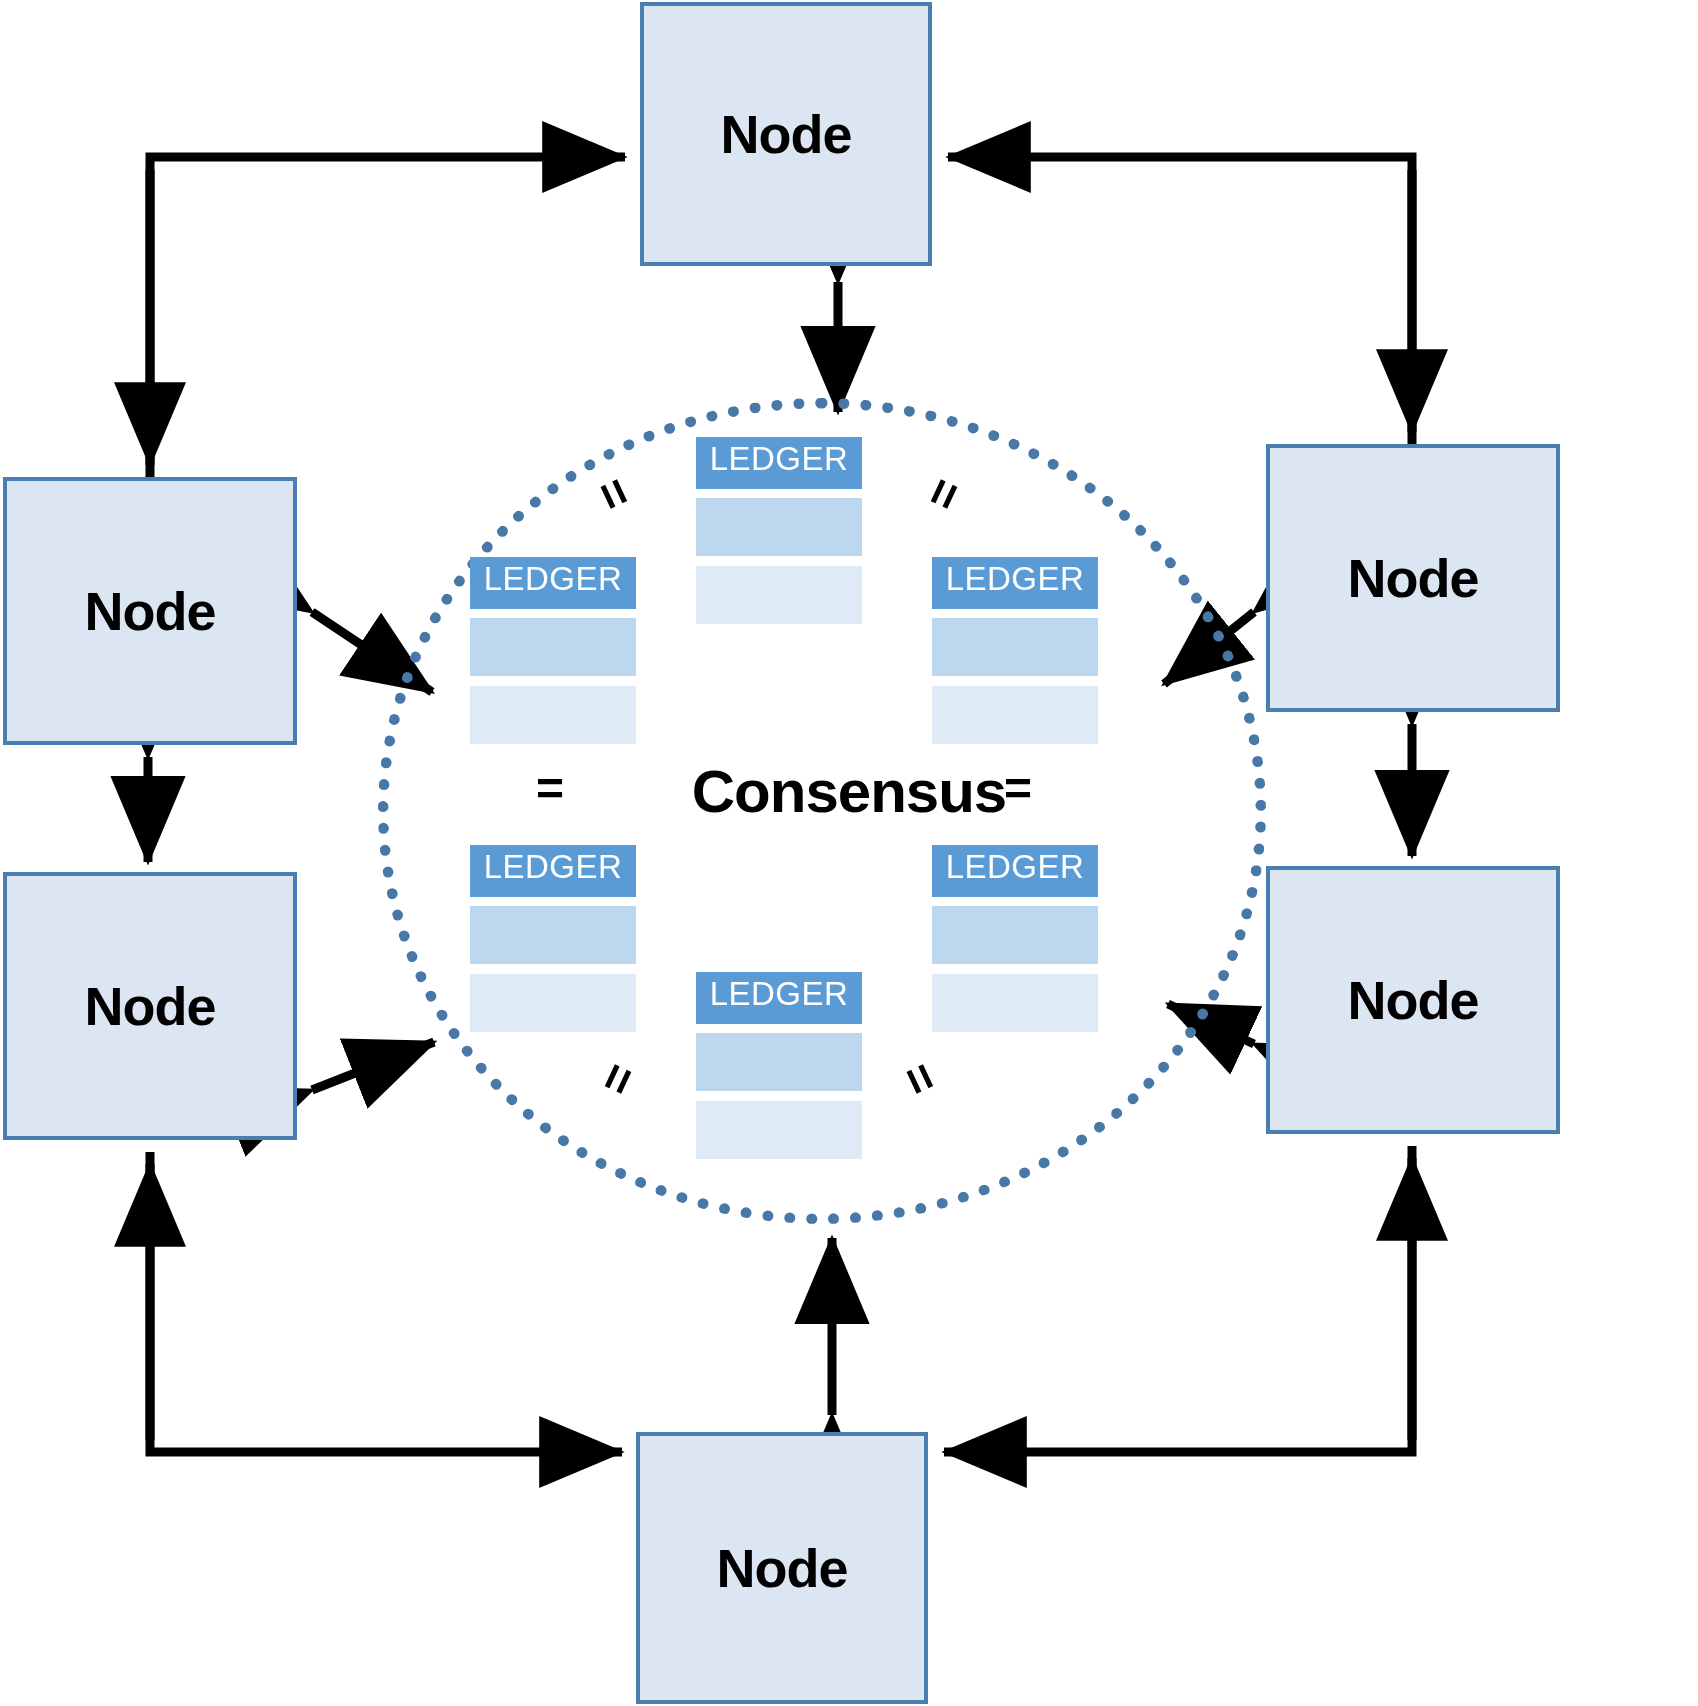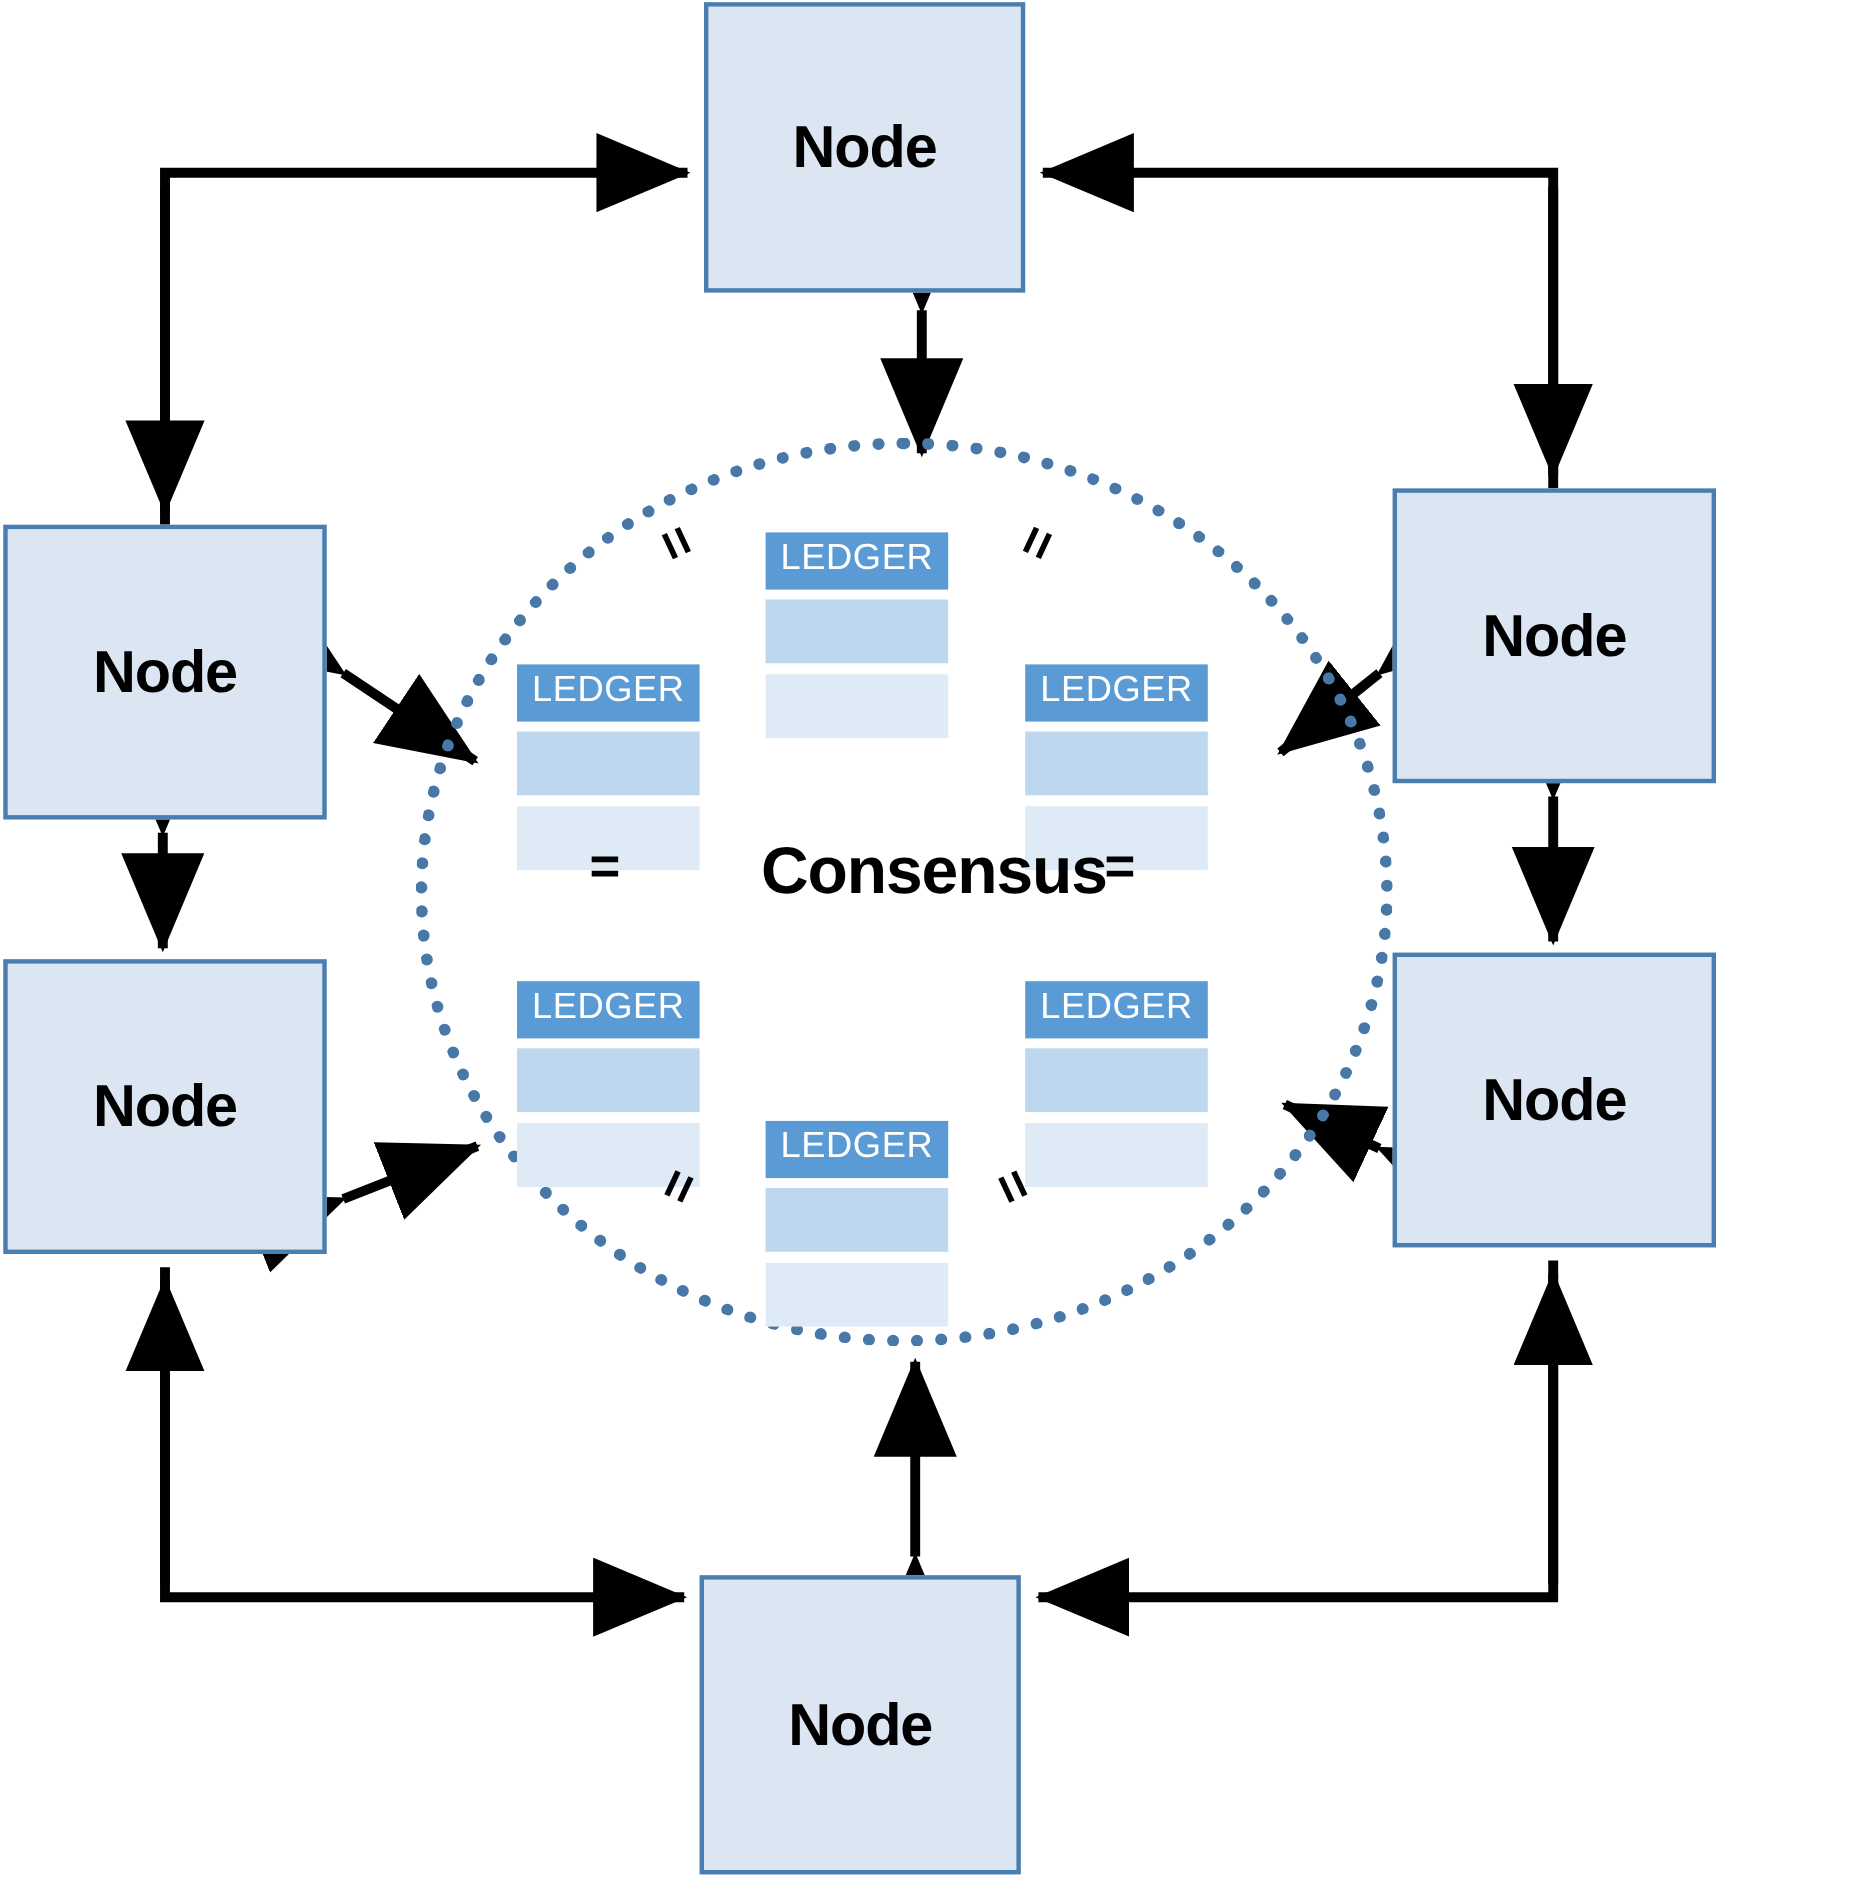--- a/index.html
+++ b/index.html
@@ -68,21 +68,20 @@
     color: #ffffff;
     font-family: "Liberation Sans", sans-serif;
     font-size: 33px;
     font-weight: normal;
     letter-spacing: 0.5px;
     text-align: center;
     padding: 5px 0 7px 0;
     line-height: 1;
     box-sizing: border-box;
     height: 52px;
-    margin-top: 47px;
   }
   .ledger-row-1 {
     background: #bdd7ee;
     height: 58px;
     margin-top: 9px;
   }
   .ledger-row-2 {
     background: #deeaf6;
     height: 58px;
     margin-top: 10px;

